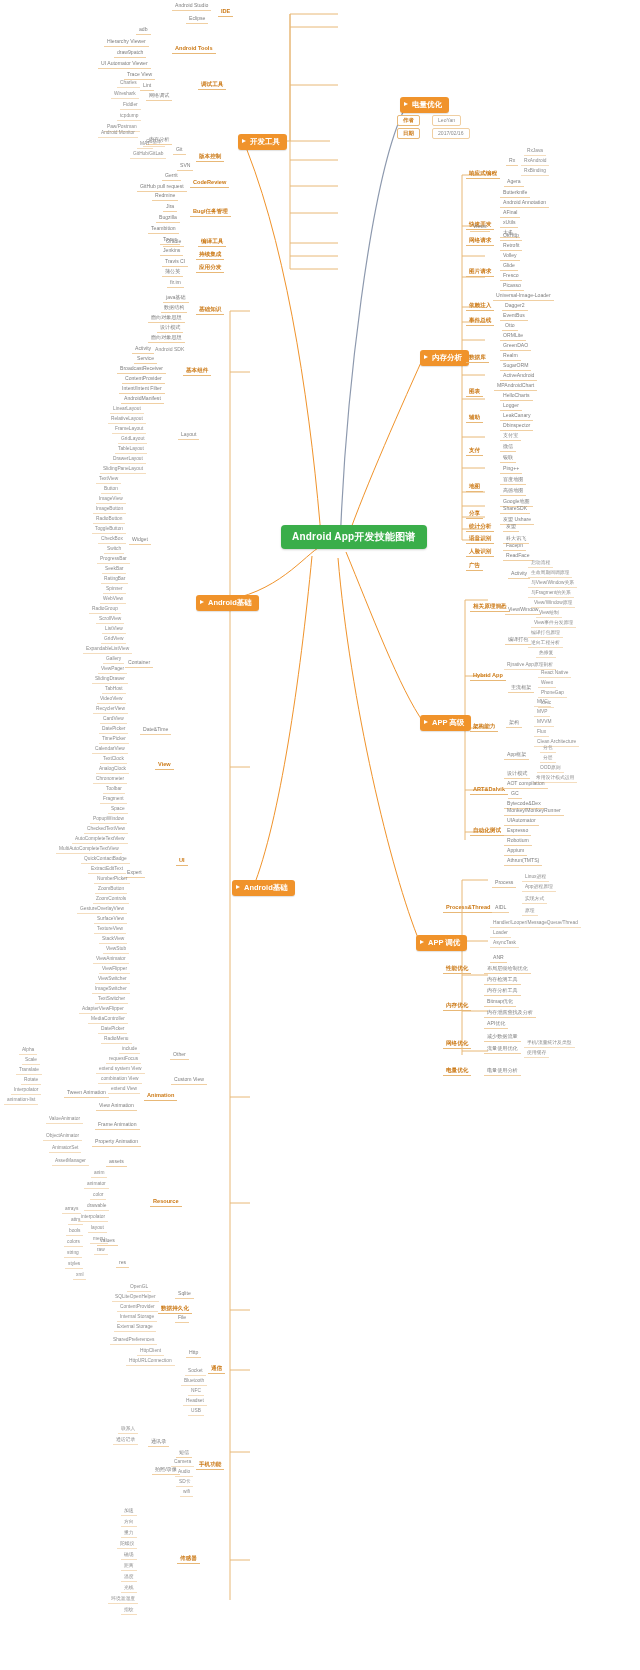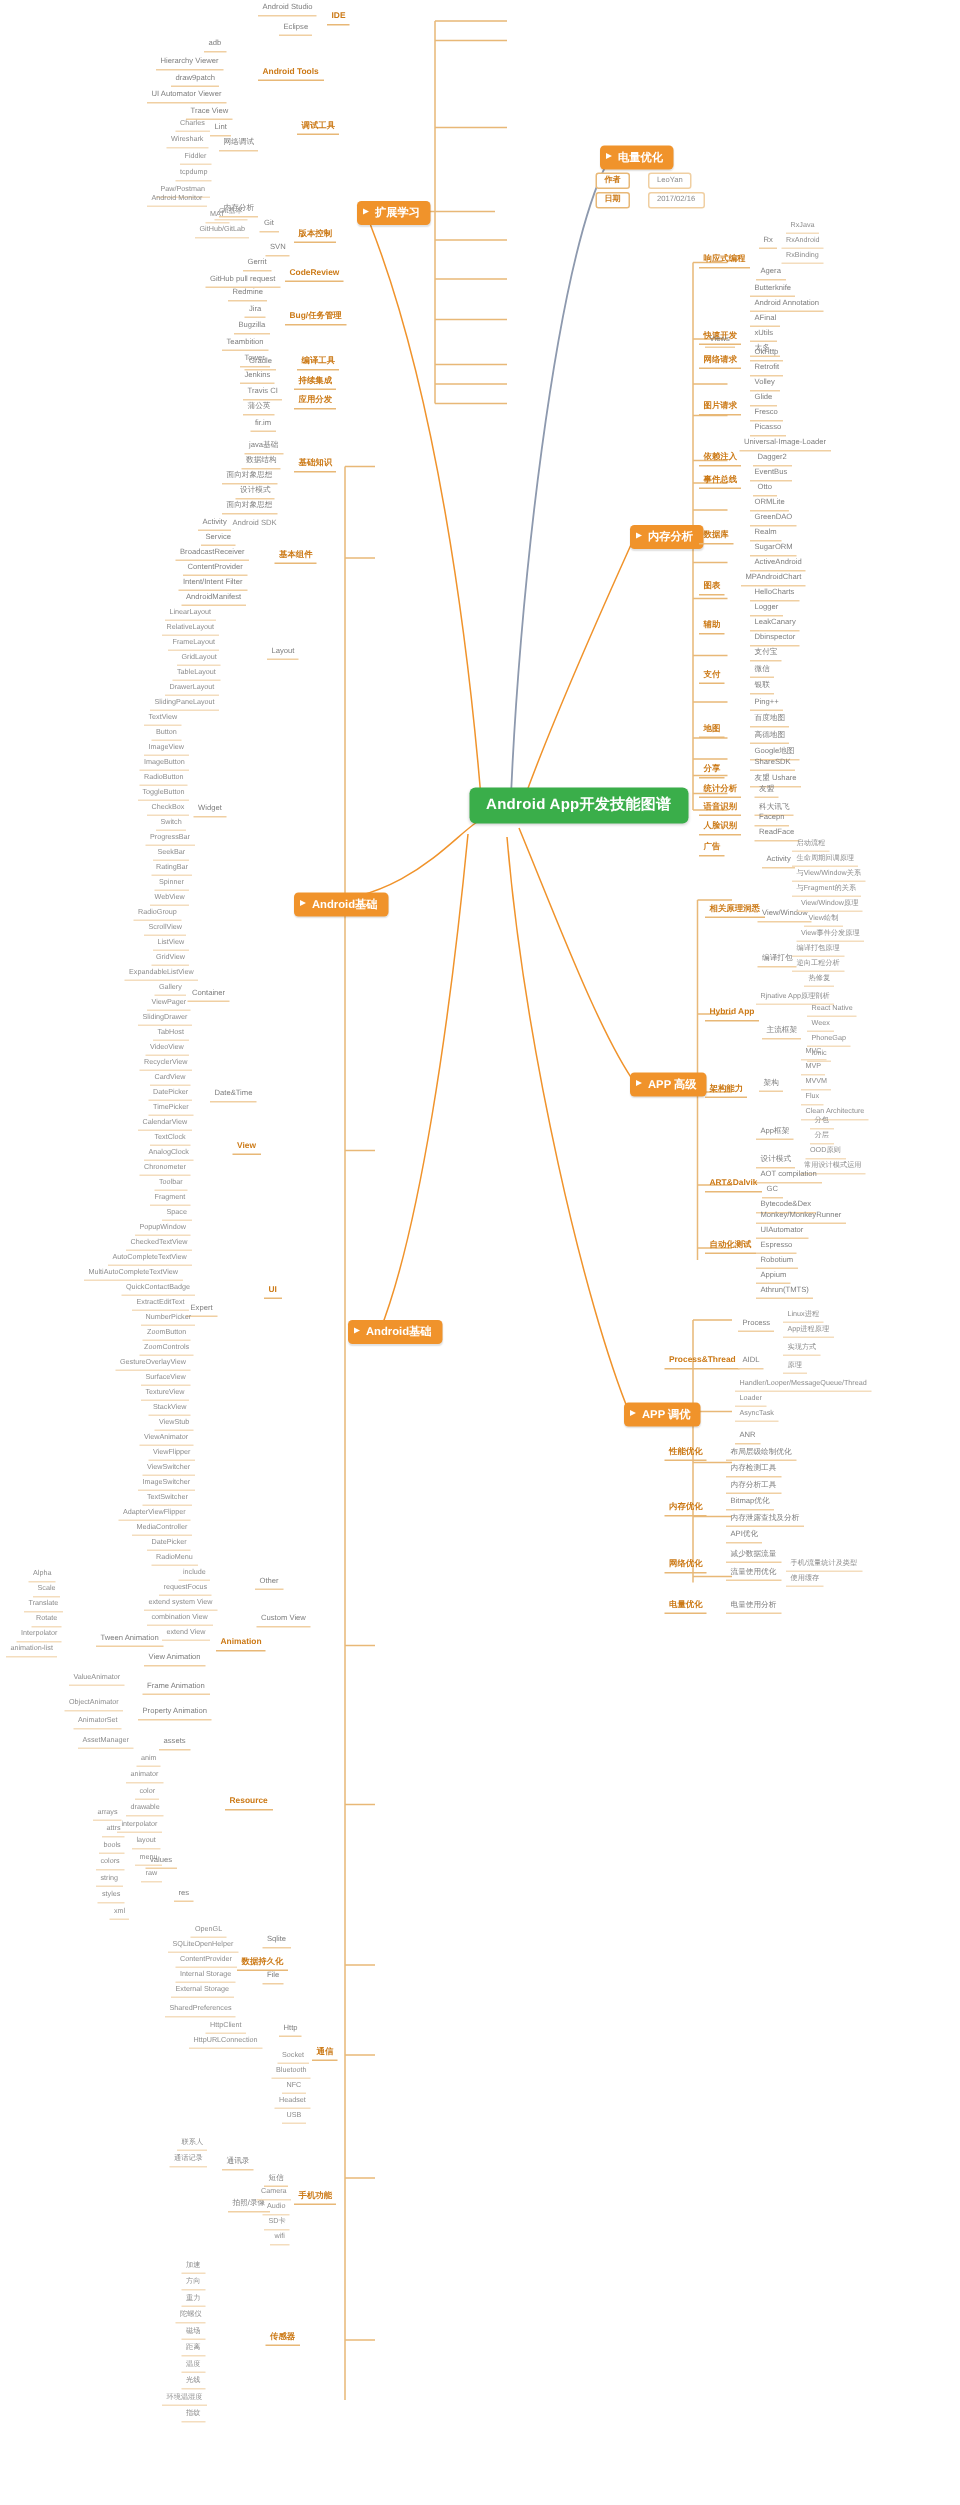--- a/index.html
+++ b/index.html
@@ -119,29 +119,29 @@
       <path d="M465 832 L 488 832"></path>
 
       <path d="M447 943 L 462 943 L 462 880 M462 880 L 488 880 M462 943 L 462 1055"></path>
       <path d="M462 941 L 488 941"></path>
       <path d="M462 975 L 488 975"></path>
       <path d="M462 1011 L 488 1011"></path>
       <path d="M462 1051 L 488 1051"></path>
     </g>
   </svg>
 
-  <div class="node n-root" style="left:281px;top:525px;margin-left:32px;">Android App开发技能图谱</div>
+  <div class="node n-root" style="left:281px;top:525px;">Android App开发技能图谱</div>
 
   <div class="node n-l1" style="left:400px;top:97px;">电量优化</div>
   <div class="node n-info" style="left:397px;top:115px;">作者</div>
   <div class="node n-infoval" style="left:432px;top:115px;">LeoYan</div>
   <div class="node n-info" style="left:397px;top:128px;">日期</div>
   <div class="node n-infoval" style="left:432px;top:128px;">2017/02/16</div>
 
-  <div class="node n-l1" style="left:238px;top:134px;">扩展学习</div>
+  <div class="node n-l1" style="left:238px;top:134px;">开发工具</div>
 
   <div class="node n-l2" style="left:218px;top:9px;">IDE</div>
   <div class="node n-l3" style="left:172px;top:3px;">Android Studio</div>
   <div class="node n-l3" style="left:186px;top:16px;">Eclipse</div>
 
   <div class="node n-l2" style="left:172px;top:46px;">Android Tools</div>
   <div class="node n-l3" style="left:136px;top:27px;">adb</div>
   <div class="node n-l3" style="left:104px;top:39px;">Hierarchy Viewer</div>
   <div class="node n-l3" style="left:114px;top:50px;">draw9patch</div>
   <div class="node n-l3" style="left:98px;top:61px;">UI Automator Viewer</div>

